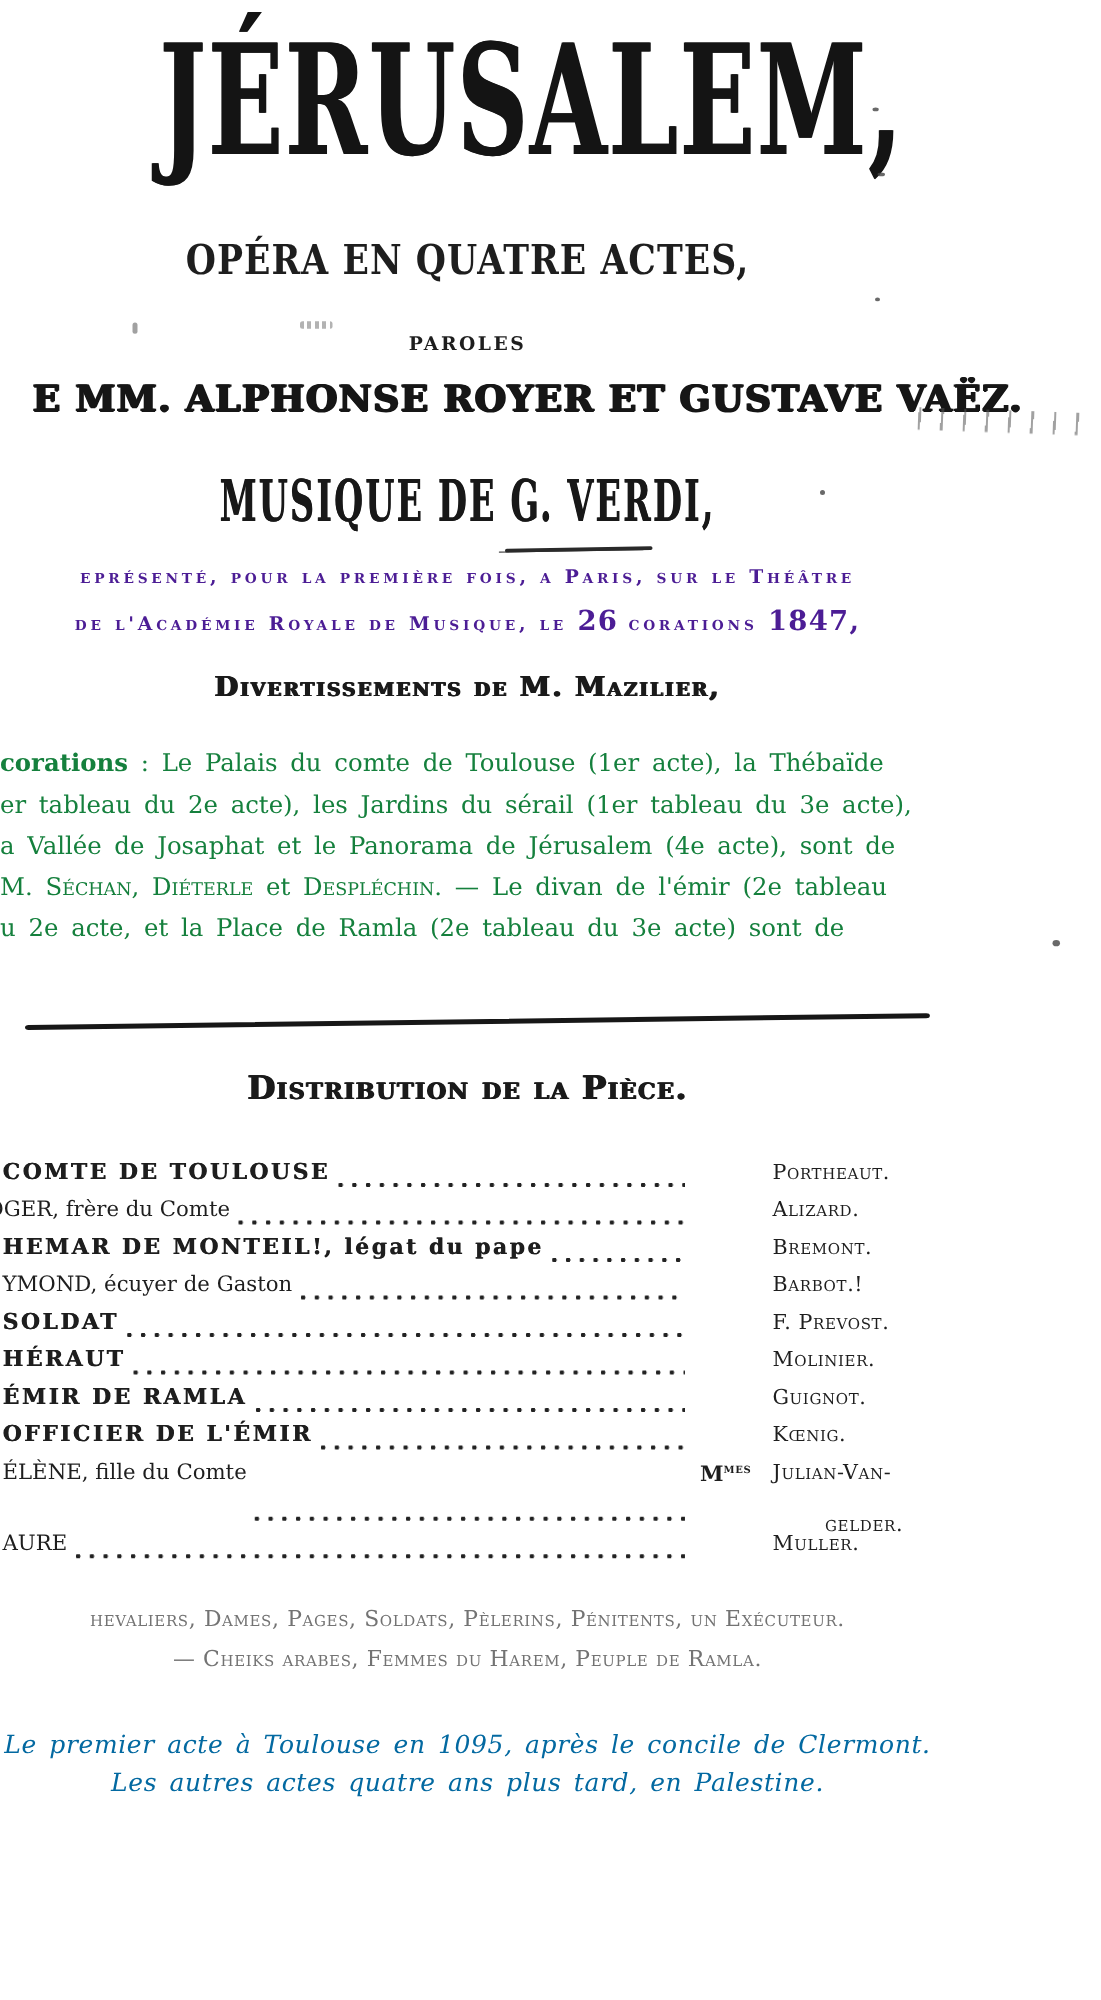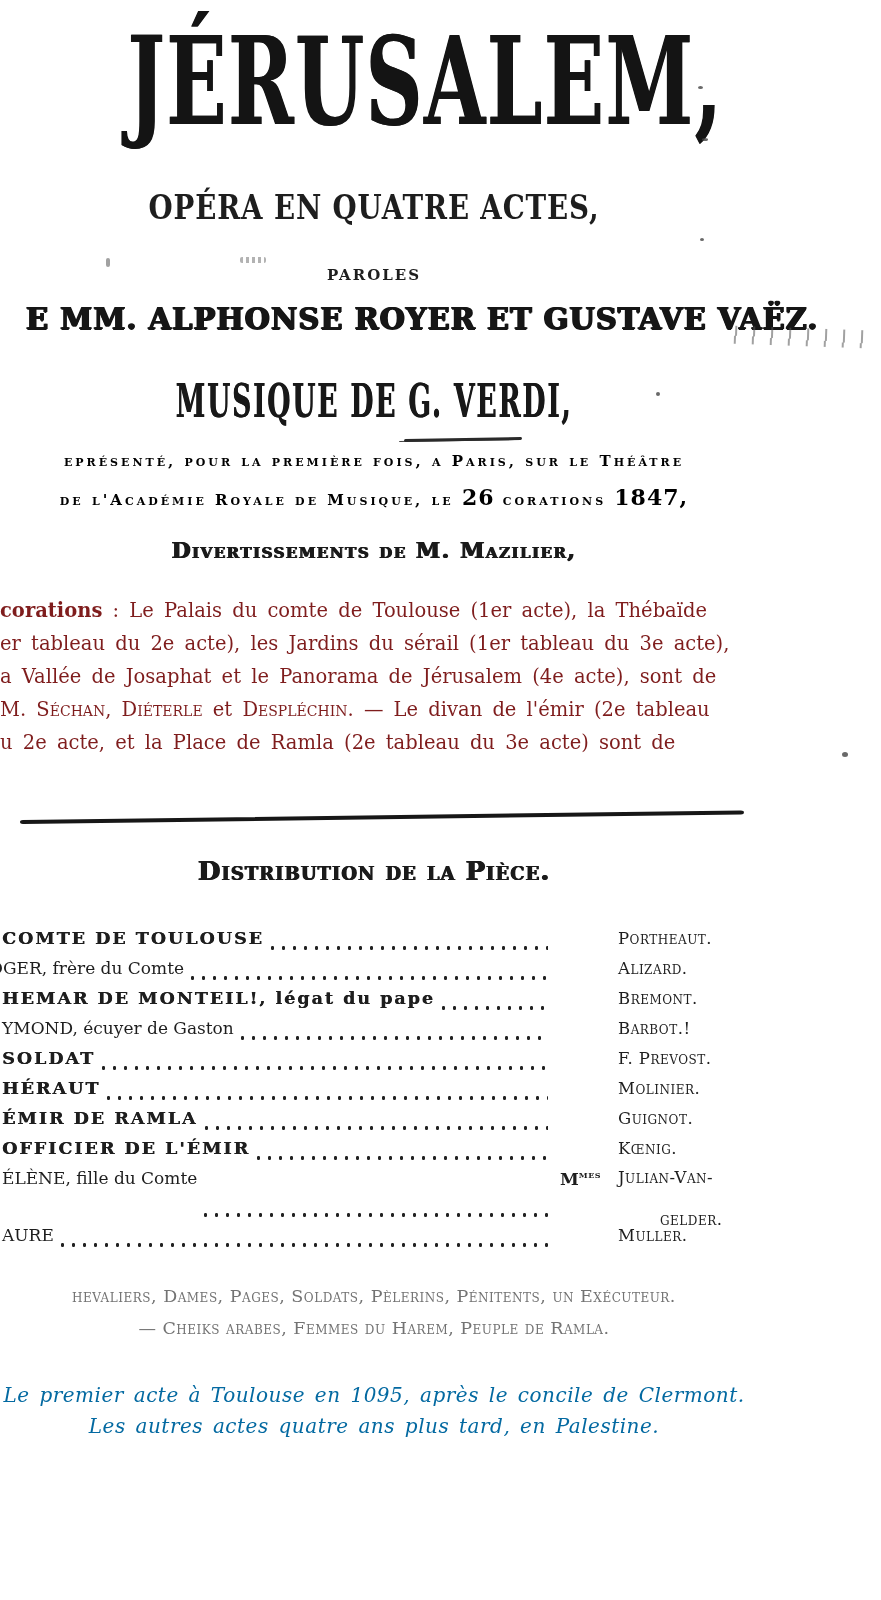--- a/index.html
+++ b/index.html
@@ -37,33 +37,33 @@
     text-shadow:0.6px 0 currentColor;
   }
   .music-underline{
     left:404px; top:438px; width:118px; height:3px; background:#2a2a2a;
     border-radius:2px; transform:rotate(-1deg);
     box-shadow:-6px 1px 0 -1px #444;
   }
 
   
   .sc{font-variant:small-caps;}
-  .prem{font-size:15px; font-weight:bold; letter-spacing:3px; color:#000000;}
+  .prem{font-size:15px; font-weight:bold; letter-spacing:3px; color:#4c1d95;}
   .prem1{top:452px;}
   .prem2{top:484px;}
   .prem .num{font-size:22px; letter-spacing:1px;}
   .divert{
     top:537px; font-size:22px; font-weight:bold; letter-spacing:1.5px; color:#1a1a1a;
     text-shadow:0.7px 0 currentColor,-0.5px 0 currentColor;
   }
 
   
   .decor{
     left:0; top:594px; width:752px; font-size:19.5px; line-height:33px;
-    word-spacing:4px; color:#7f1d1d;
+    word-spacing:4px; color:#15803d;
   }
   .decor .b{font-weight:bold;}
 
   .rule{
     left:20px; top:820px; width:724px; height:4px; background:#171717;
     border-radius:3px/2px; transform:rotate(-0.75deg); transform-origin:0 50%;
   }
 
   
   .dist-head{

